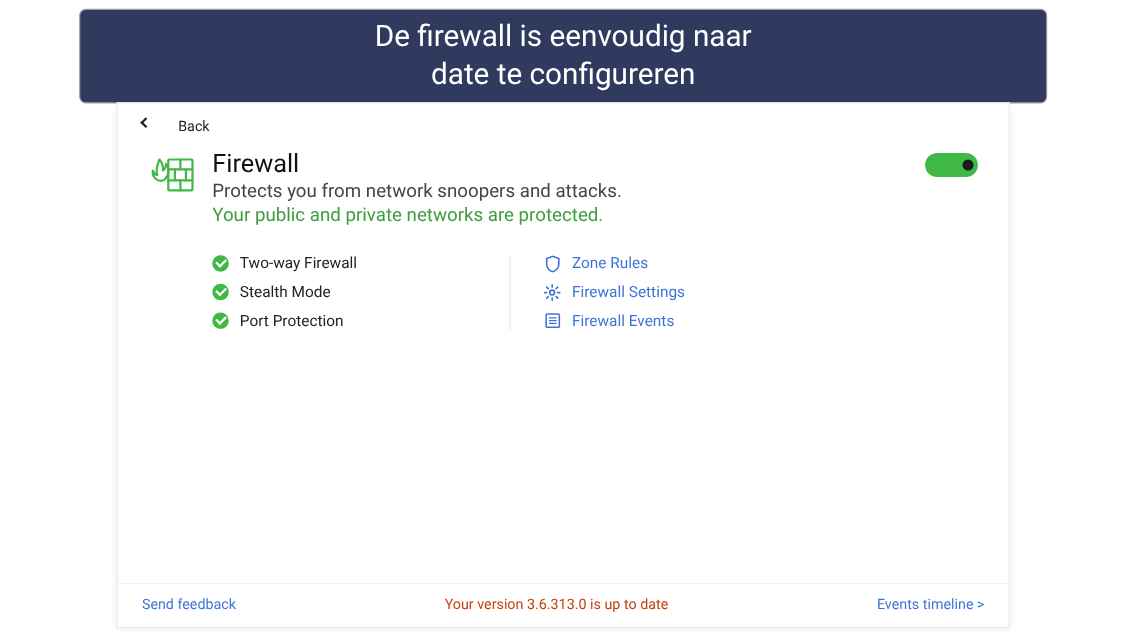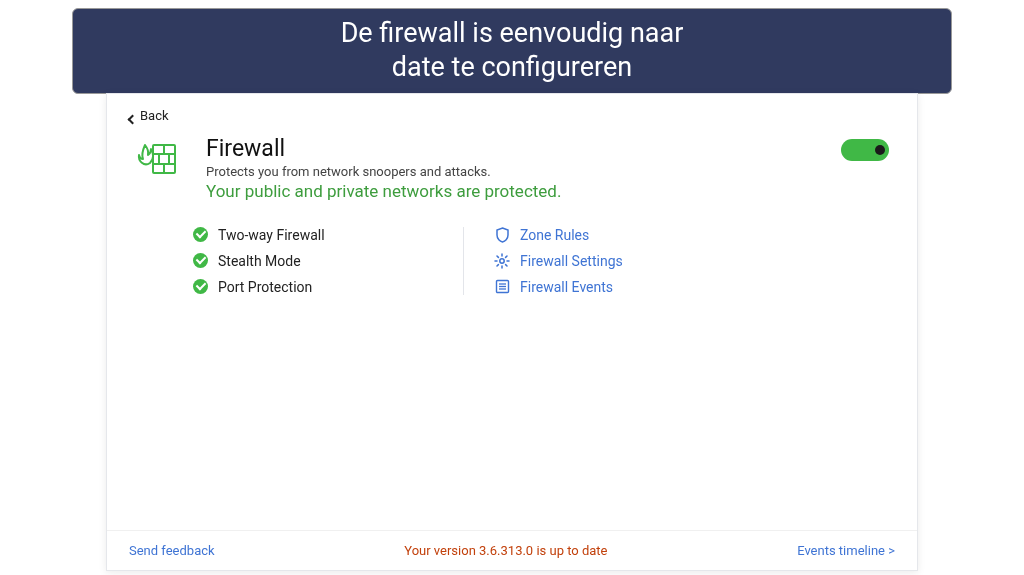--- a/index.html
+++ b/index.html
@@ -29,42 +29,42 @@
       background: #ffffff;
       border: 1px solid #e5e7eb;
       box-shadow: 0 2px 8px rgba(0,0,0,0.08);
       position: relative;
       display: flex;
       flex-direction: column;
       margin-top: -1px;
     }
     .back-row {
       display: flex;
-      align-items: flex-end;
-      gap: 4px;
+      align-items: flex-start;
+      gap: 26px;
       padding: 14px 22px 4px 22px;
       font-size: 13px;
       color: #222;
     }
     .chevron-left {
       width: 7px;
       height: 7px;
       border-left: 2px solid #222;
       border-bottom: 2px solid #222;
       transform: rotate(45deg);
     }
     .header-section {
       display: flex;
       align-items: flex-start;
       padding: 8px 28px 4px 28px;
     }
     .firewall-icon-svg { width: 42px; height: 38px; margin-top: 4px; flex-shrink: 0; }
-    .header-text { margin-left: 29px; flex: 1; }
+    .header-text { margin-left: 16px; flex: 1; }
     .page-title { font-size: 23px; font-weight: 400; color: #111; }
-    .subtitle { font-size: 13px; color: #444; margin-top: 2px; }
+    .subtitle { font-size: 17px; color: #444; margin-top: 2px; }
     .status-text { font-size: 17px; color: #3e9d3e; margin-top: 2px; }
     .toggle {
       width: 48px;
       height: 22px;
       background: #40b846;
       border-radius: 11px;
       position: relative;
       margin-top: 4px;
       cursor: pointer;
     }

